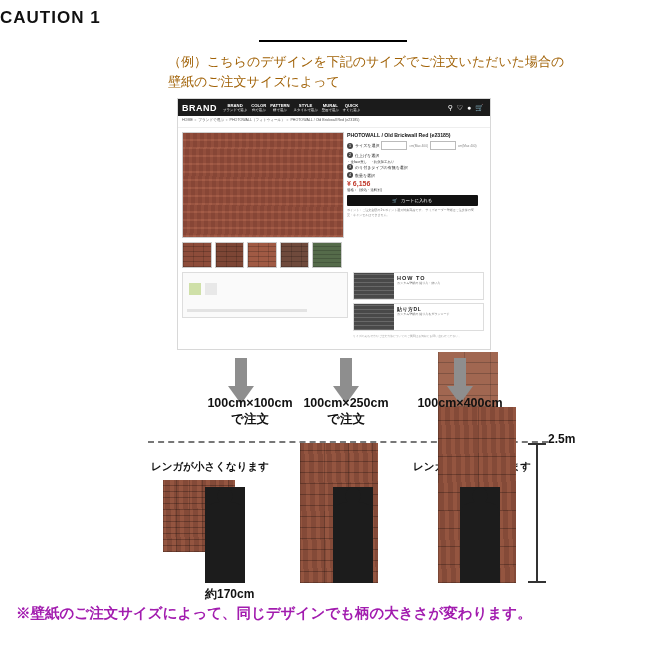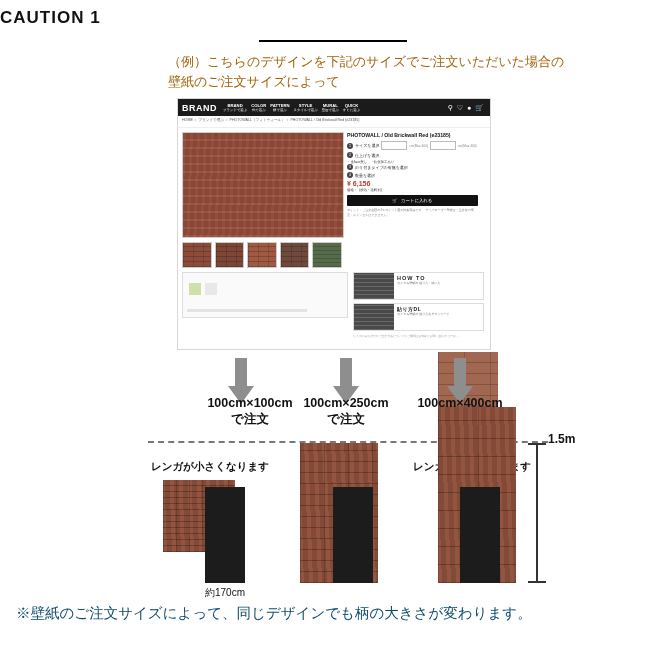--- a/index.html
+++ b/index.html
@@ -198,26 +198,26 @@
   }
   .person .head{
     position:absolute;left:50%;transform:translateX(-50%);top:0;
     width:var(--hw,16px);height:var(--hh,18px);border-radius:50% 50% 45% 45%;background:#1c1c1c;
   }
   .person .body{
     position:absolute;left:0;top:var(--bt,16px);width:100%;height:calc(100% - var(--bt,16px));
     background:#1c1c1c;border-radius:14px 14px 2px 2px;
   }
   .person-cap{
-    position:absolute;font-size:10px;font-weight:normal;
+    position:absolute;font-size:12px;font-weight:bold;
   }
 
   
   .rednote{
-    position:absolute;left:16px;color:#0c4a6e;font-weight:normal;font-size:14.5px;
+    position:absolute;left:16px;color:#a21caf;font-weight:bold;font-size:14.5px;
   }
 </style>
 </head>
 <body>
 
 <div class="page">
 
   <div class="title">CAUTION 1</div>
   <div class="title-underline"></div>
 
@@ -373,21 +373,21 @@
   <div class="arrow" style="left:447px;top:358px;">
     <div class="shaft"></div>
     <div class="head"></div>
   </div>
   <div class="arrow-label" style="left:405px;top:395px;width:110px;">
     <div>100cm×400cm</div>
     <div>で注文</div>
   </div>
 
   <div class="dashline"></div>
-  <div class="dim">1.5m</div>
+  <div class="dim">2.5m</div>
   <div class="dimbar"></div>
   <div class="dimcap-top"></div>
   <div class="dimcap-bot"></div>
 
   <div class="ex-label" style="left:151px;top:460px;">レンガが小さくなります</div>
   <div class="ex-label" style="left:413px;top:460px;">レンガが大きくなります</div>
 
   <div class="brickpanel" style="left:163px;top:480px;width:72px;height:72px;--bh:6px;--bw:13px;"></div>
   <div class="person" style="left:205px;top:487px;width:40px;height:96px;--hw:15px;--hh:17px;--bt:15px;">
     <div class="head"></div>

